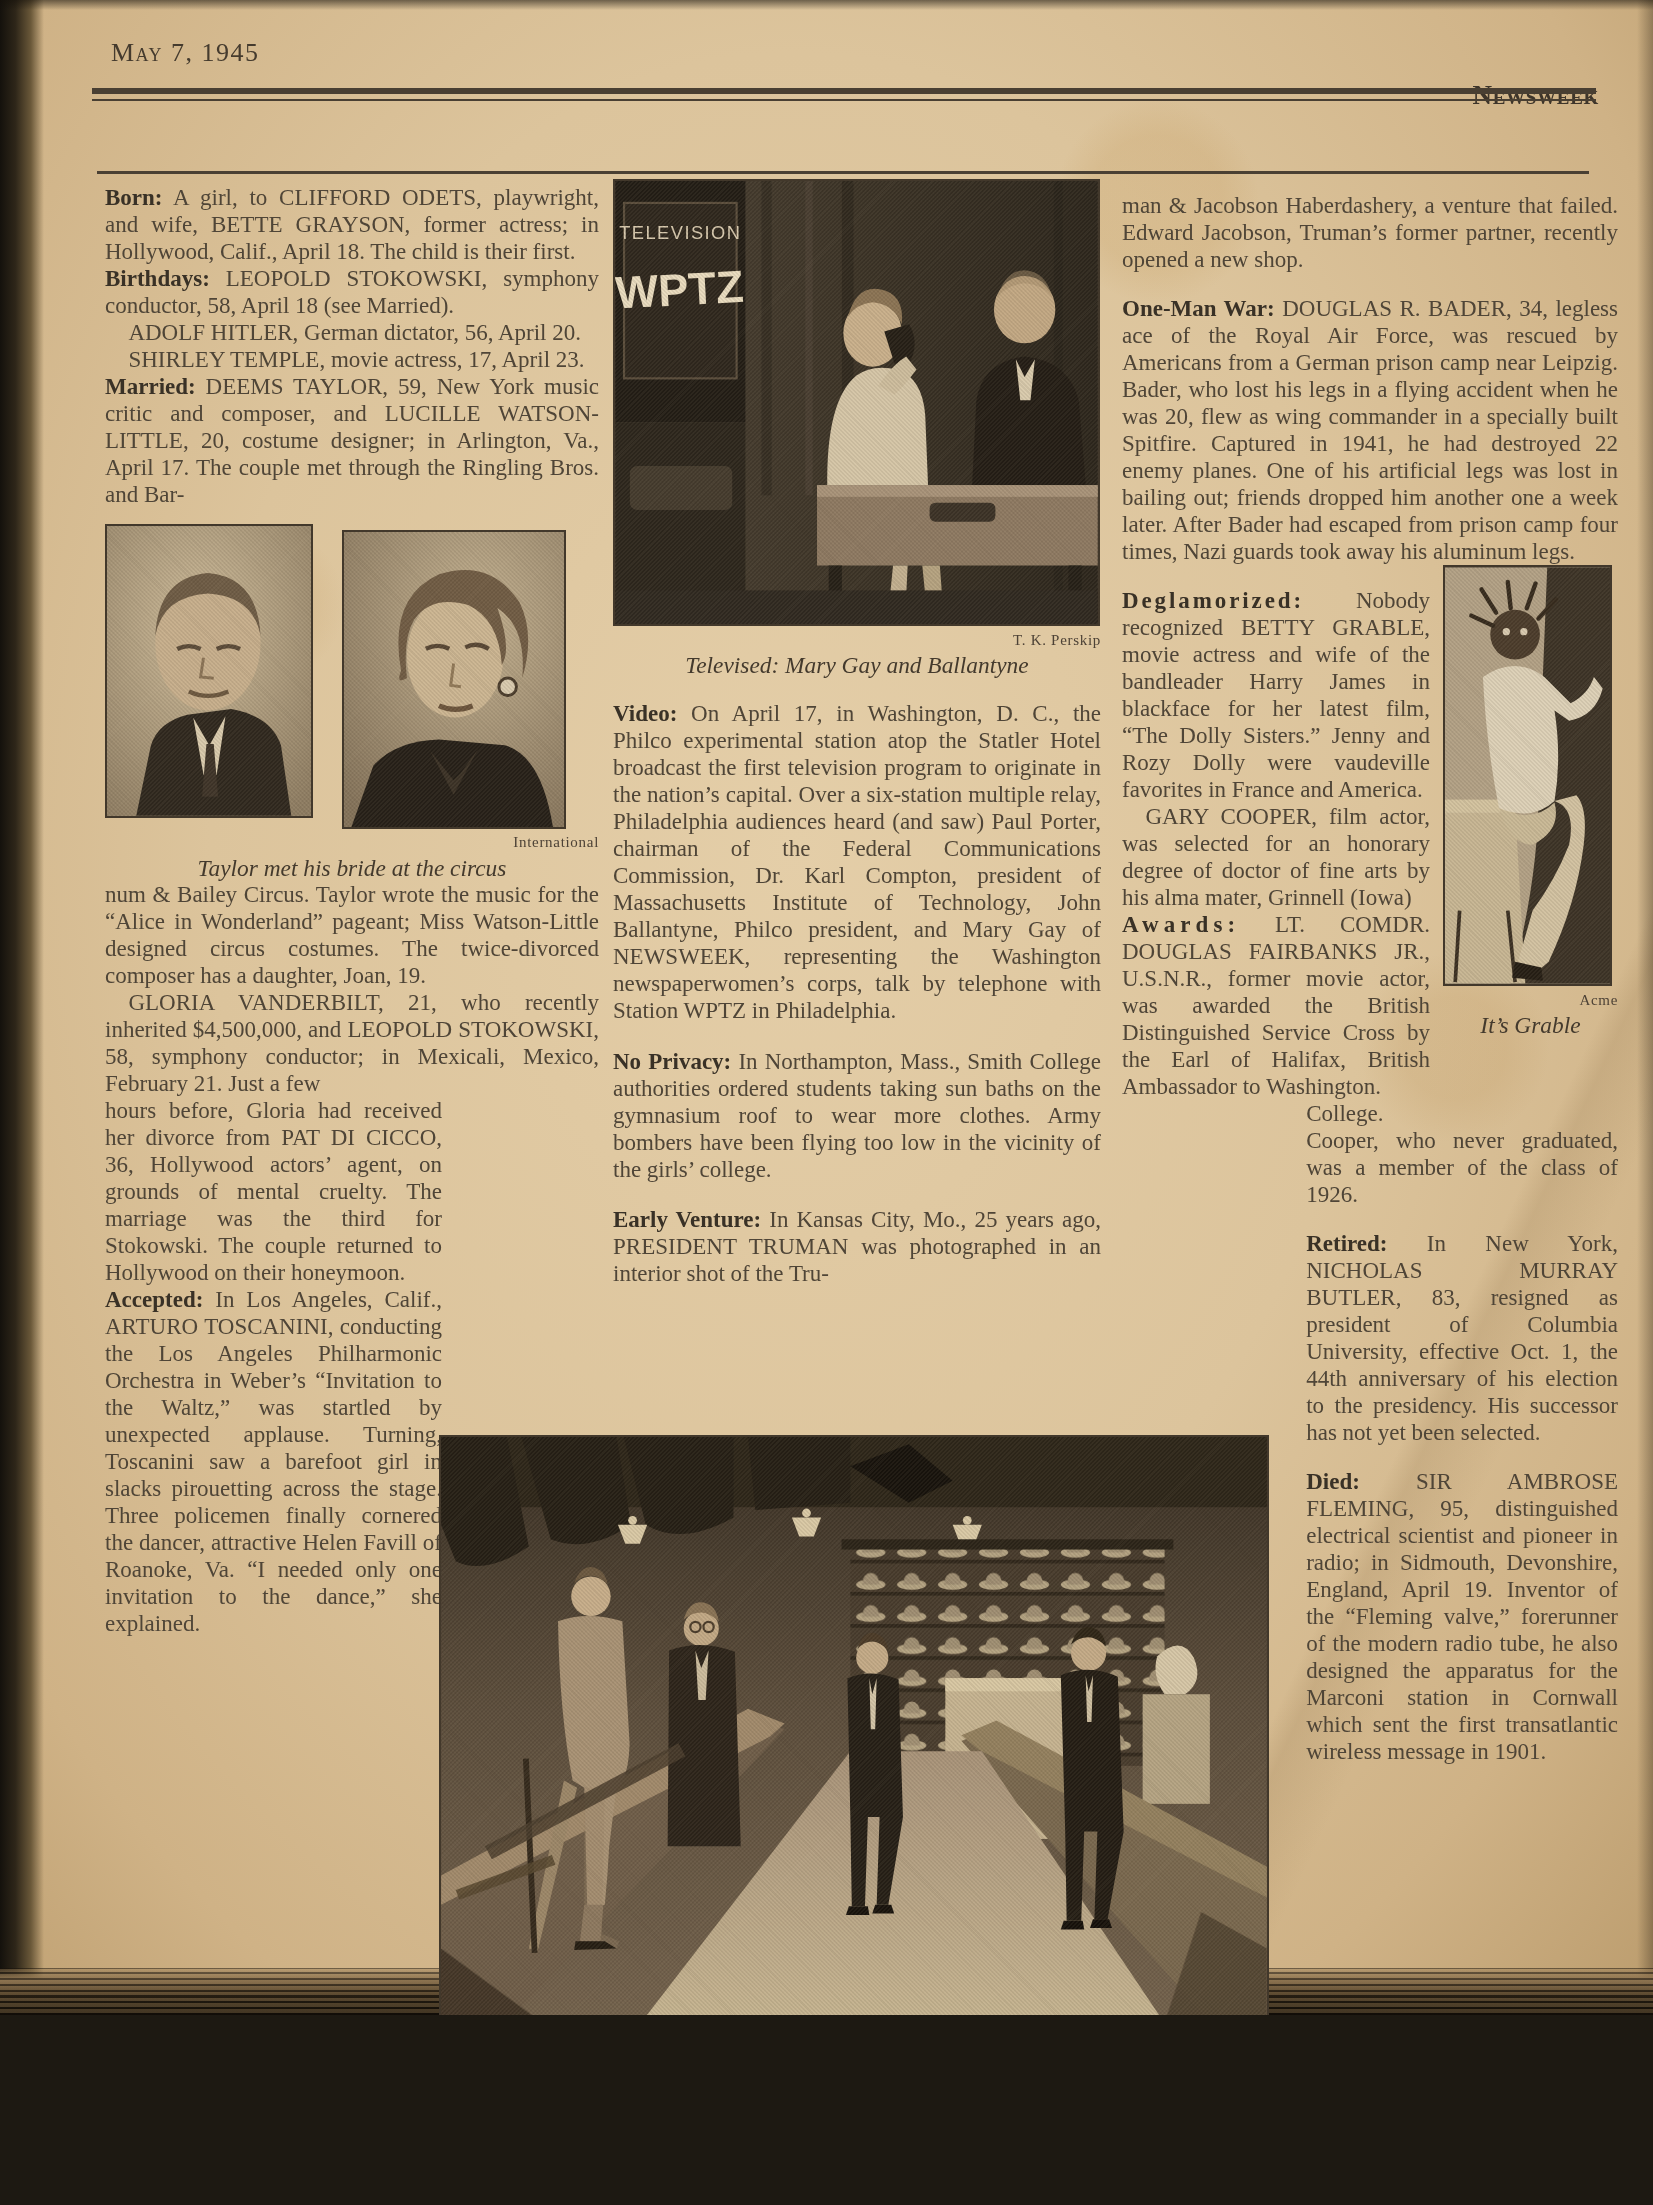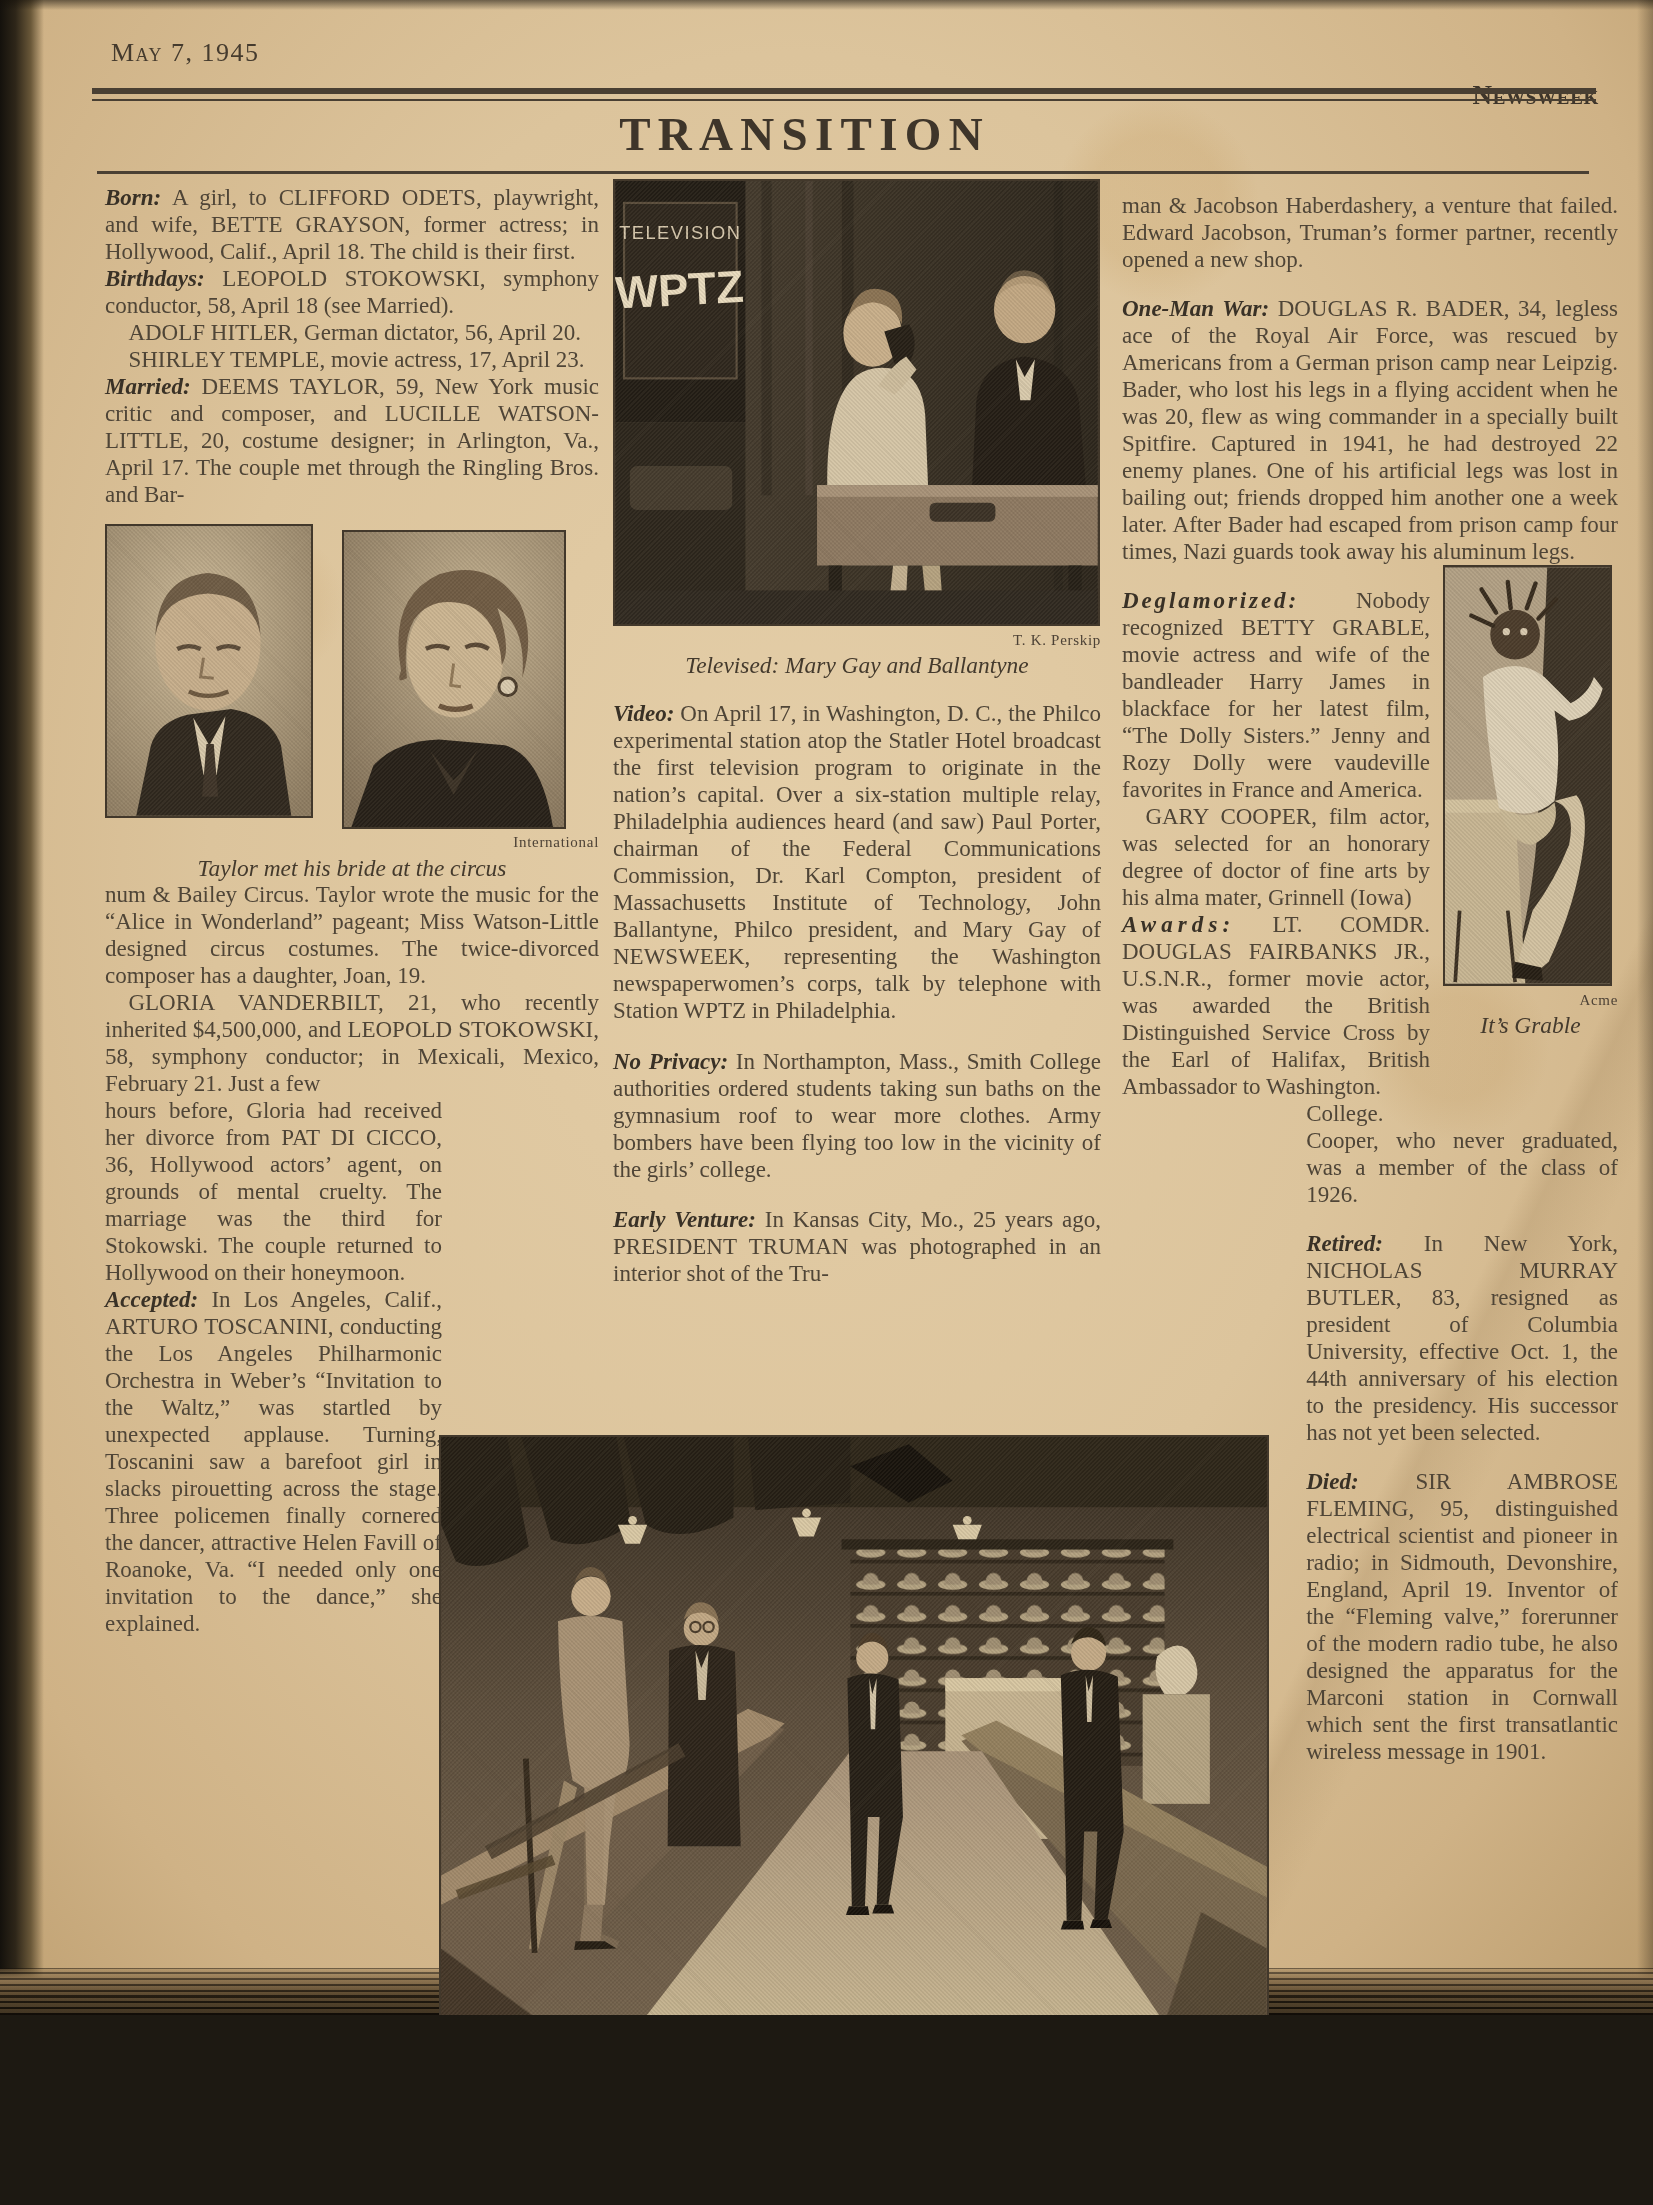--- a/index.html
+++ b/index.html
@@ -35,21 +35,21 @@
     font-size:47px;font-weight:bold;letter-spacing:7.3px;color:#3e352a;}
   .ruleC{position:absolute;left:97px;right:64px;top:171px;height:2.9px;background:#4a4033;}
   
   .col{position:absolute;font-size:23px;line-height:27px;text-align:justify;}
   #col1{left:105px;top:184px;width:494px;}
   #col2{left:613px;top:179px;width:488px;}
   #col3{left:1122px;top:192px;width:496px;}
   .col p{margin:0;}
   .mt{margin-top:19px;}
   .ind{text-indent:23.4px;}
-  b.lead{font-weight:bold;color:#393126;font-style:italic;}
+  b.lead{font-weight:bold;color:#393126;}
   b.spread1{letter-spacing:2.9px;}
   b.spread2{letter-spacing:5.1px;}
   
   .photo{position:relative;border:2.9px solid #42382b;background:#3c332a;overflow:hidden;}
   .photo::after{content:"";position:absolute;inset:0;pointer-events:none;
     background:repeating-linear-gradient(45deg, rgba(43,32,18,.08) 0 1.5px, transparent 1.5px 2.9px),
                repeating-linear-gradient(-45deg, rgba(236,218,184,.06) 0 1.5px, transparent 1.5px 2.9px);}
   .credit{font-size:15px;line-height:20.5px;text-align:right;color:#4d42352;color:#4d4236;margin-top:3.7px;letter-spacing:0.7px;}
   .caption{font-style:italic;font-size:23.4px;line-height:26px;text-align:center;margin-top:2.2px;color:#443a2d;}
   .duo{display:flex;gap:29px;margin-top:16px;}
@@ -67,21 +67,20 @@
 <div id="stage">
   <div class="page"></div>
   <div class="spine"></div>
   <div class="edge-top"></div>
   <div class="edge-right"></div>
 
   <div class="date">May 7, 1945</div>
   <div class="masthead">Newsweek</div>
   <div class="ruleA"></div>
   <div class="ruleB"></div>
-  <div class="pgtitle">TRANSITION</div>
   <div class="ruleC"></div>
 
   <div id="col1" class="col">
     <p><b class="lead">Born:</b> <span>A girl, to CLIFFORD ODETS, playwright, and wife, BETTE GRAYSON, former actress; in Hollywood, Calif., April 18. The child is their first.</span></p>
 
     <p class="mt"><b class="lead">Birthdays:</b> <span>LEOPOLD STOKOWSKI, symphony conductor, 58, April 18 (see Married).</span></p>
     <p class="ind">ADOLF HITLER, German dictator, 56, April 20.</p>
     <p class="ind">SHIRLEY TEMPLE, movie actress, 17, April 23.</p>
 
     <p class="mt"><b class="lead">Married:</b> <span>DEEMS TAYLOR, 59, New York music critic and composer, and LUCILLE WATSON-LITTLE, 20, costume designer; in Arlington, Va., April 17. The couple met through the Ringling Bros. and Bar-</span></p>

